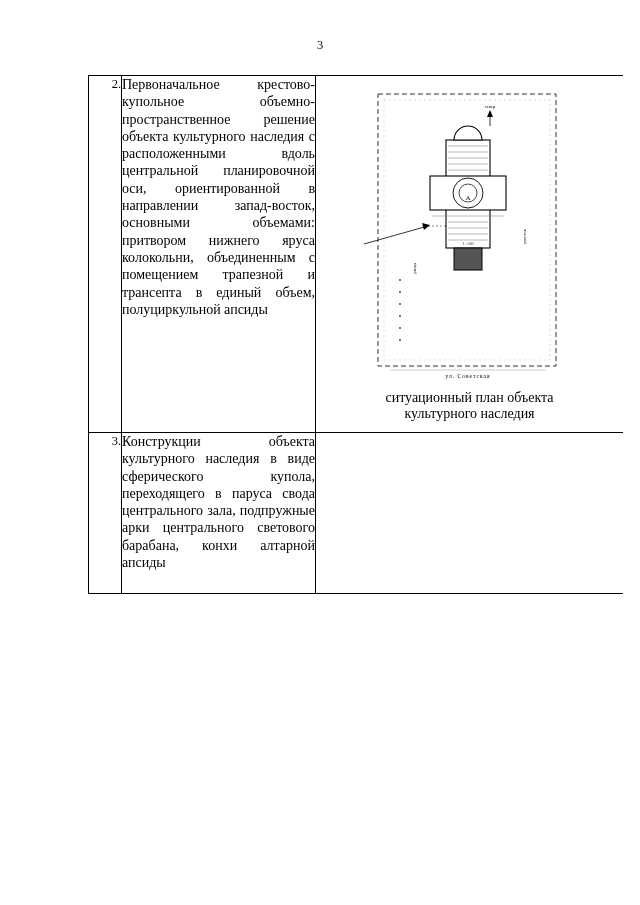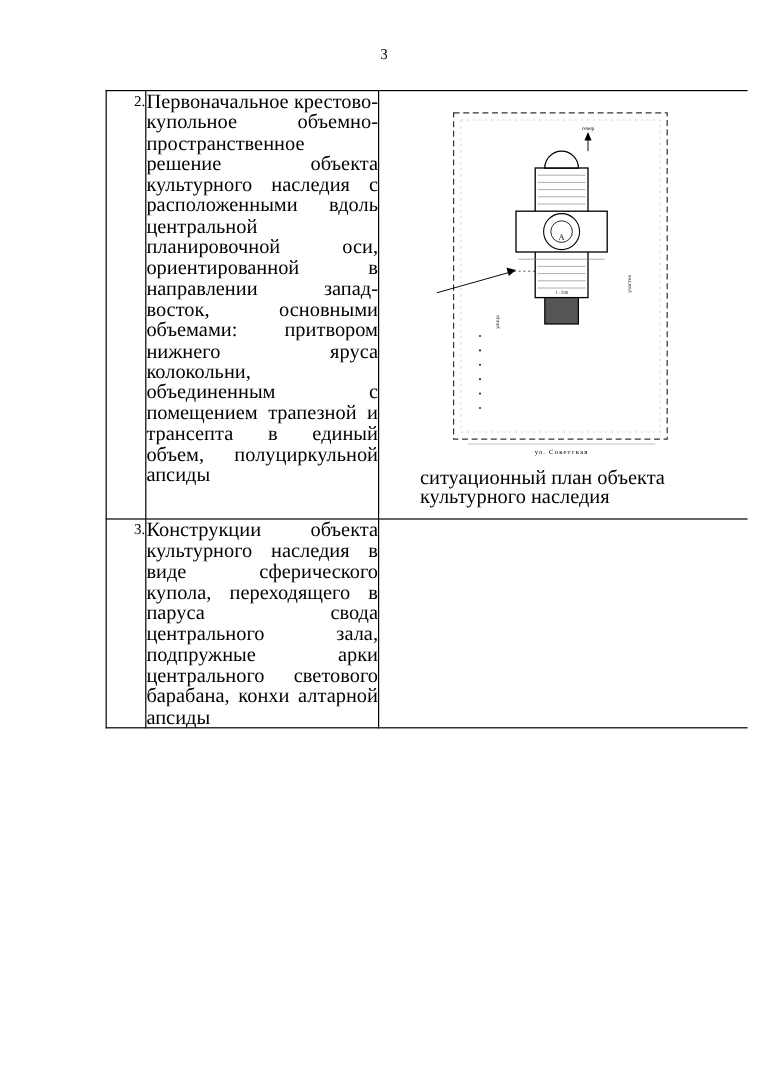--- a/index.html
+++ b/index.html
@@ -54,38 +54,38 @@
     border-right: none !important;
   }
   .num-cell {
     padding: 6px 5px 0 0;
     text-align: right;
     font-size: 12.5px;
     line-height: 17px;
   }
   .text-cell {
     padding: 6px 6px 8px 7px;
-    font-size: 17px;
+    font-size: 14px;
     line-height: 17.3px;
     text-align: justify;
     text-justify: inter-word;
     hyphens: manual;
     margin-top: 44px;
   }
   .text-cell p {
     margin: 0;
   }
   .img-cell {
     padding: 8px 4px 6px 4px;
     text-align: center;
   }
   .caption {
-    font-size: 17px;
+    font-size: 14px;
     line-height: 16px;
-    text-align: left;
+    text-align: center;
     padding: 6px 30px 4px 30px;
     font-family: Liberation Serif, serif;
   }
   .plan-wrap {
     position: relative;
     width: 300px;
     height: 300px;
     margin: 0 auto;
   }
   .plan-svg {

